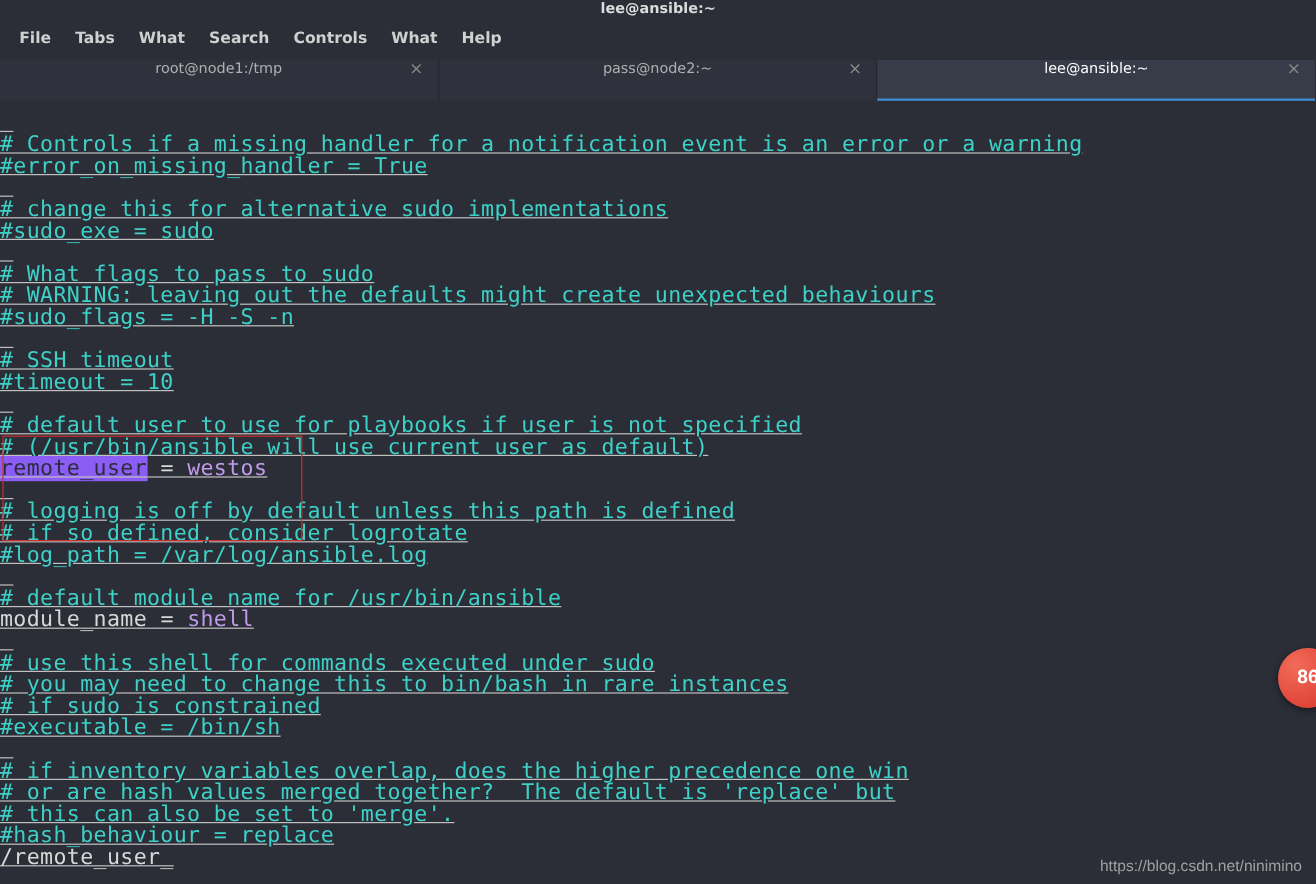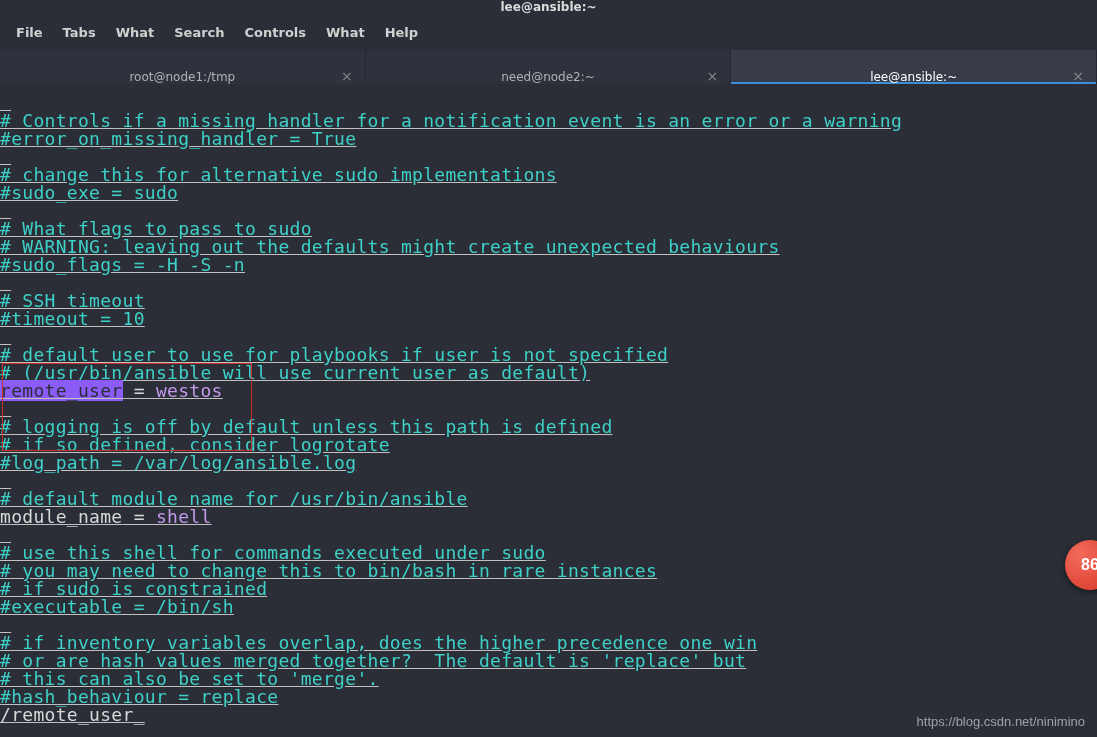--- a/index.html
+++ b/index.html
@@ -38,21 +38,21 @@
       font-weight: bold;
     }
     .tabs {
       display: flex;
       background: #2b2e37;
       height: 34px;
     }
     .tab {
       flex: 1;
       display: flex;
-      align-items: flex-end;
+      align-items: flex-start;
       justify-content: center;
       position: relative;
       background: #2f323c;
       color: #b0b0b0;
       font-family: "DejaVu Sans", sans-serif;
       font-size: 12px;
       border-right: 1px solid #252832;
       cursor: default;
     }
     .tab.active {
@@ -127,21 +127,21 @@
     <div class="menu-item">What</div>
     <div class="menu-item">Help</div>
   </div>
 
 <div class="tabs" id="tabbar">
     <div class="tab">
       <span>root@node1:/tmp</span>
       <span class="close">×</span>
     </div>
     <div class="tab">
-      <span>need@node2:~</span>
+      <span>pass@node2:~</span>
       <span class="close">×</span>
     </div>
     <div class="tab active">
       <span>lee@ansible:~</span>
       <span class="close">×</span>
     </div>
   </div>
 
 <div class="terminal" id="terminal"><div>&nbsp;</div><div class="comment"># Controls if a missing handler for a notification event is an error or a warning</div><div class="comment">#error_on_missing_handler = True</div><div>&nbsp;</div><div class="comment"># change this for alternative sudo implementations</div><div class="comment">#sudo_exe = sudo</div><div>&nbsp;</div><div class="comment"># What flags to pass to sudo</div><div class="comment"># WARNING: leaving out the defaults might create unexpected behaviours</div><div class="comment">#sudo_flags = -H -S -n</div><div>&nbsp;</div><div class="comment"># SSH timeout</div><div class="comment">#timeout = 10</div><div>&nbsp;</div><div class="comment"># default user to use for playbooks if user is not specified</div><div class="comment"># (/usr/bin/ansible will use current user as default)</div><div><span class="highlight">remote_user</span><span class="plain"> = </span><span class="value">westos</span></div><div>&nbsp;</div><div class="comment"># logging is off by default unless this path is defined</div><div class="comment"># if so defined, consider logrotate</div><div class="comment">#log_path = /var/log/ansible.log</div><div>&nbsp;</div><div class="comment"># default module name for /usr/bin/ansible</div><div><span class="plain">module_name</span><span class="plain"> = </span><span class="value">shell</span></div><div>&nbsp;</div><div class="comment"># use this shell for commands executed under sudo</div><div class="comment"># you may need to change this to bin/bash in rare instances</div><div class="comment"># if sudo is constrained</div><div class="comment">#executable = /bin/sh</div><div>&nbsp;</div><div class="comment"># if inventory variables overlap, does the higher precedence one win</div><div class="comment"># or are hash values merged together?  The default is 'replace' but</div><div class="comment"># this can also be set to 'merge'.</div><div class="comment">#hash_behaviour = replace</div><div class="plain">/remote_user_</div></div>
 

